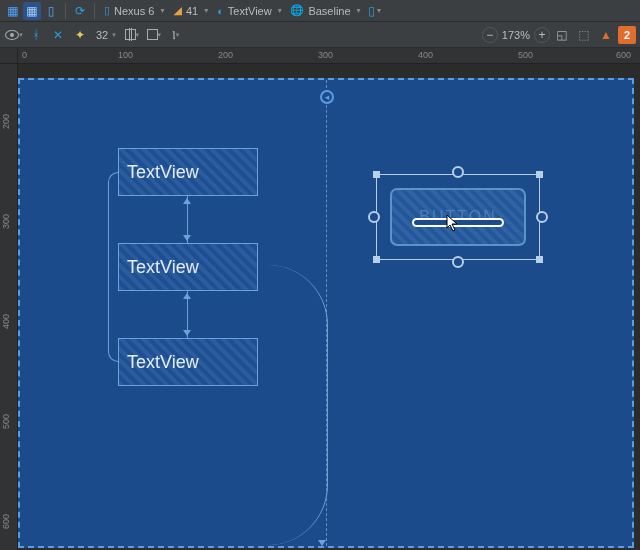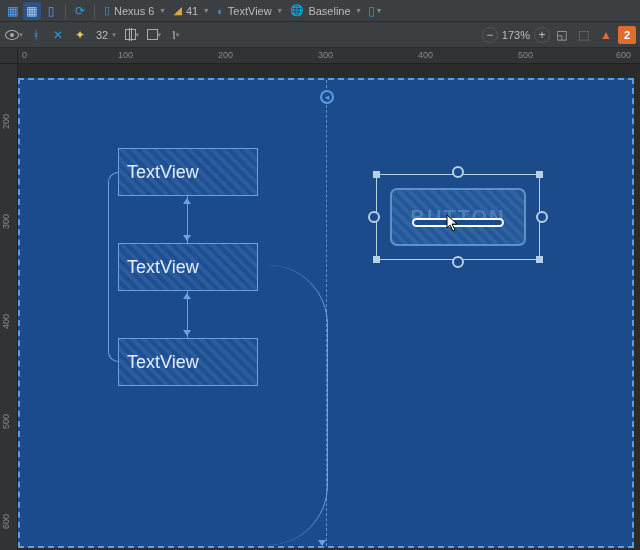--- a/index.html
+++ b/index.html
@@ -95,21 +95,21 @@
   .sel-outer { position:absolute; inset:-6px; border:1px solid #b8cfe8;}
   .sel-handle { position:absolute; width:7px;height:7px; background:#b8cfe8; }
   .sel-circle { position:absolute; width:12px;height:12px; border:2px solid #b8cfe8; border-radius:50%; background:#1c4b8c;}
   .btn-comp {
     position:absolute; inset:8px;
     border:2px solid #5e93c9; border-radius:7px;
     background: repeating-linear-gradient(45deg,
       rgba(120,170,220,0.14) 0, rgba(120,170,220,0.14) 4px,
       transparent 4px, transparent 8px), #23579a;
     display:flex;align-items:center;justify-content:center;
-    color:#4c7fb5; font-size:20px; font-weight:bold; letter-spacing:2px;
+    color:#4c7fb5; font-size:16px; font-weight:normal; letter-spacing:2px;
   }
   .baseline-pill {
     position:absolute; left:20px; right:20px; top:52%;
     height:9px; border:2px solid #fff; border-radius:6px;
     background:#1c4b8c;
   }
   .tooltip {
     position:absolute;
     background:#f5f5f0; color:#333;
     border:1px solid #aaa;

